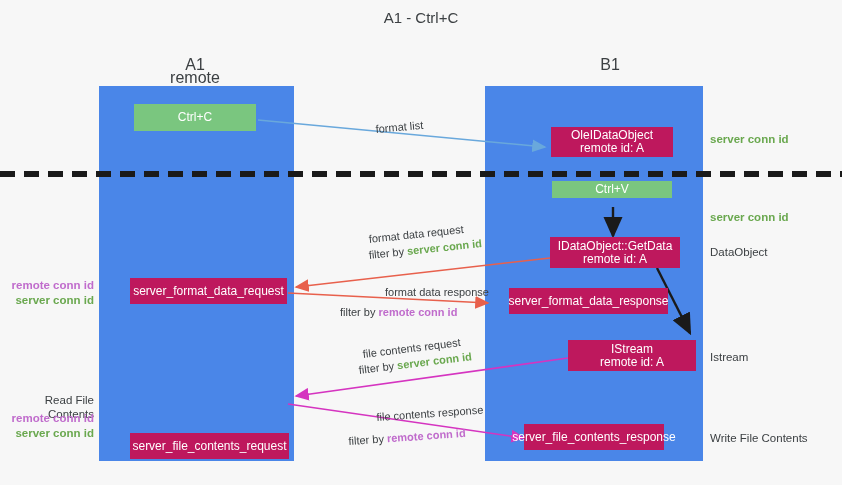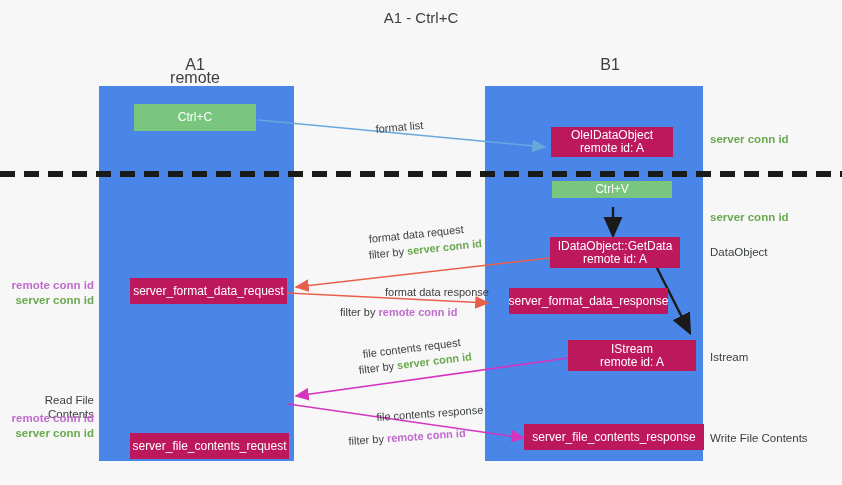--- a/index.html
+++ b/index.html
@@ -120,21 +120,21 @@
 
   <div class="box orange" style="left:568px;top:340px;width:128px;height:31px;flex-direction:column;">
     <span>IStream</span>
     <span>remote id: A</span>
   </div>
 
   <div class="box orange" style="left:130px;top:393px;width:159px;height:26px;margin-top:40px;">
     <span>server_file_contents_request</span>
   </div>
 
-  <div class="box orange" style="left:524px;top:424px;width:180px;height:26px;">
+  <div class="box orange" style="left:524px;top:424px;width:140px;height:26px;">
     <span>server_file_contents_response</span>
   </div>
 
   <div class="sidelabel conn-green" style="left:710px;top:132px;">server conn id</div>
   <div class="sidelabel conn-green" style="left:710px;top:210px;">server conn id</div>
   <div class="sidelabel" style="left:710px;top:245px;">DataObject</div>
   <div class="sidelabel" style="left:710px;top:350px;">Istream</div>
   <div class="sidelabel" style="left:710px;top:431px;">Write File Contents</div>
 
   <div class="sidelabel stack" style="left:8px;top:278px;text-align:right;width:86px;">

